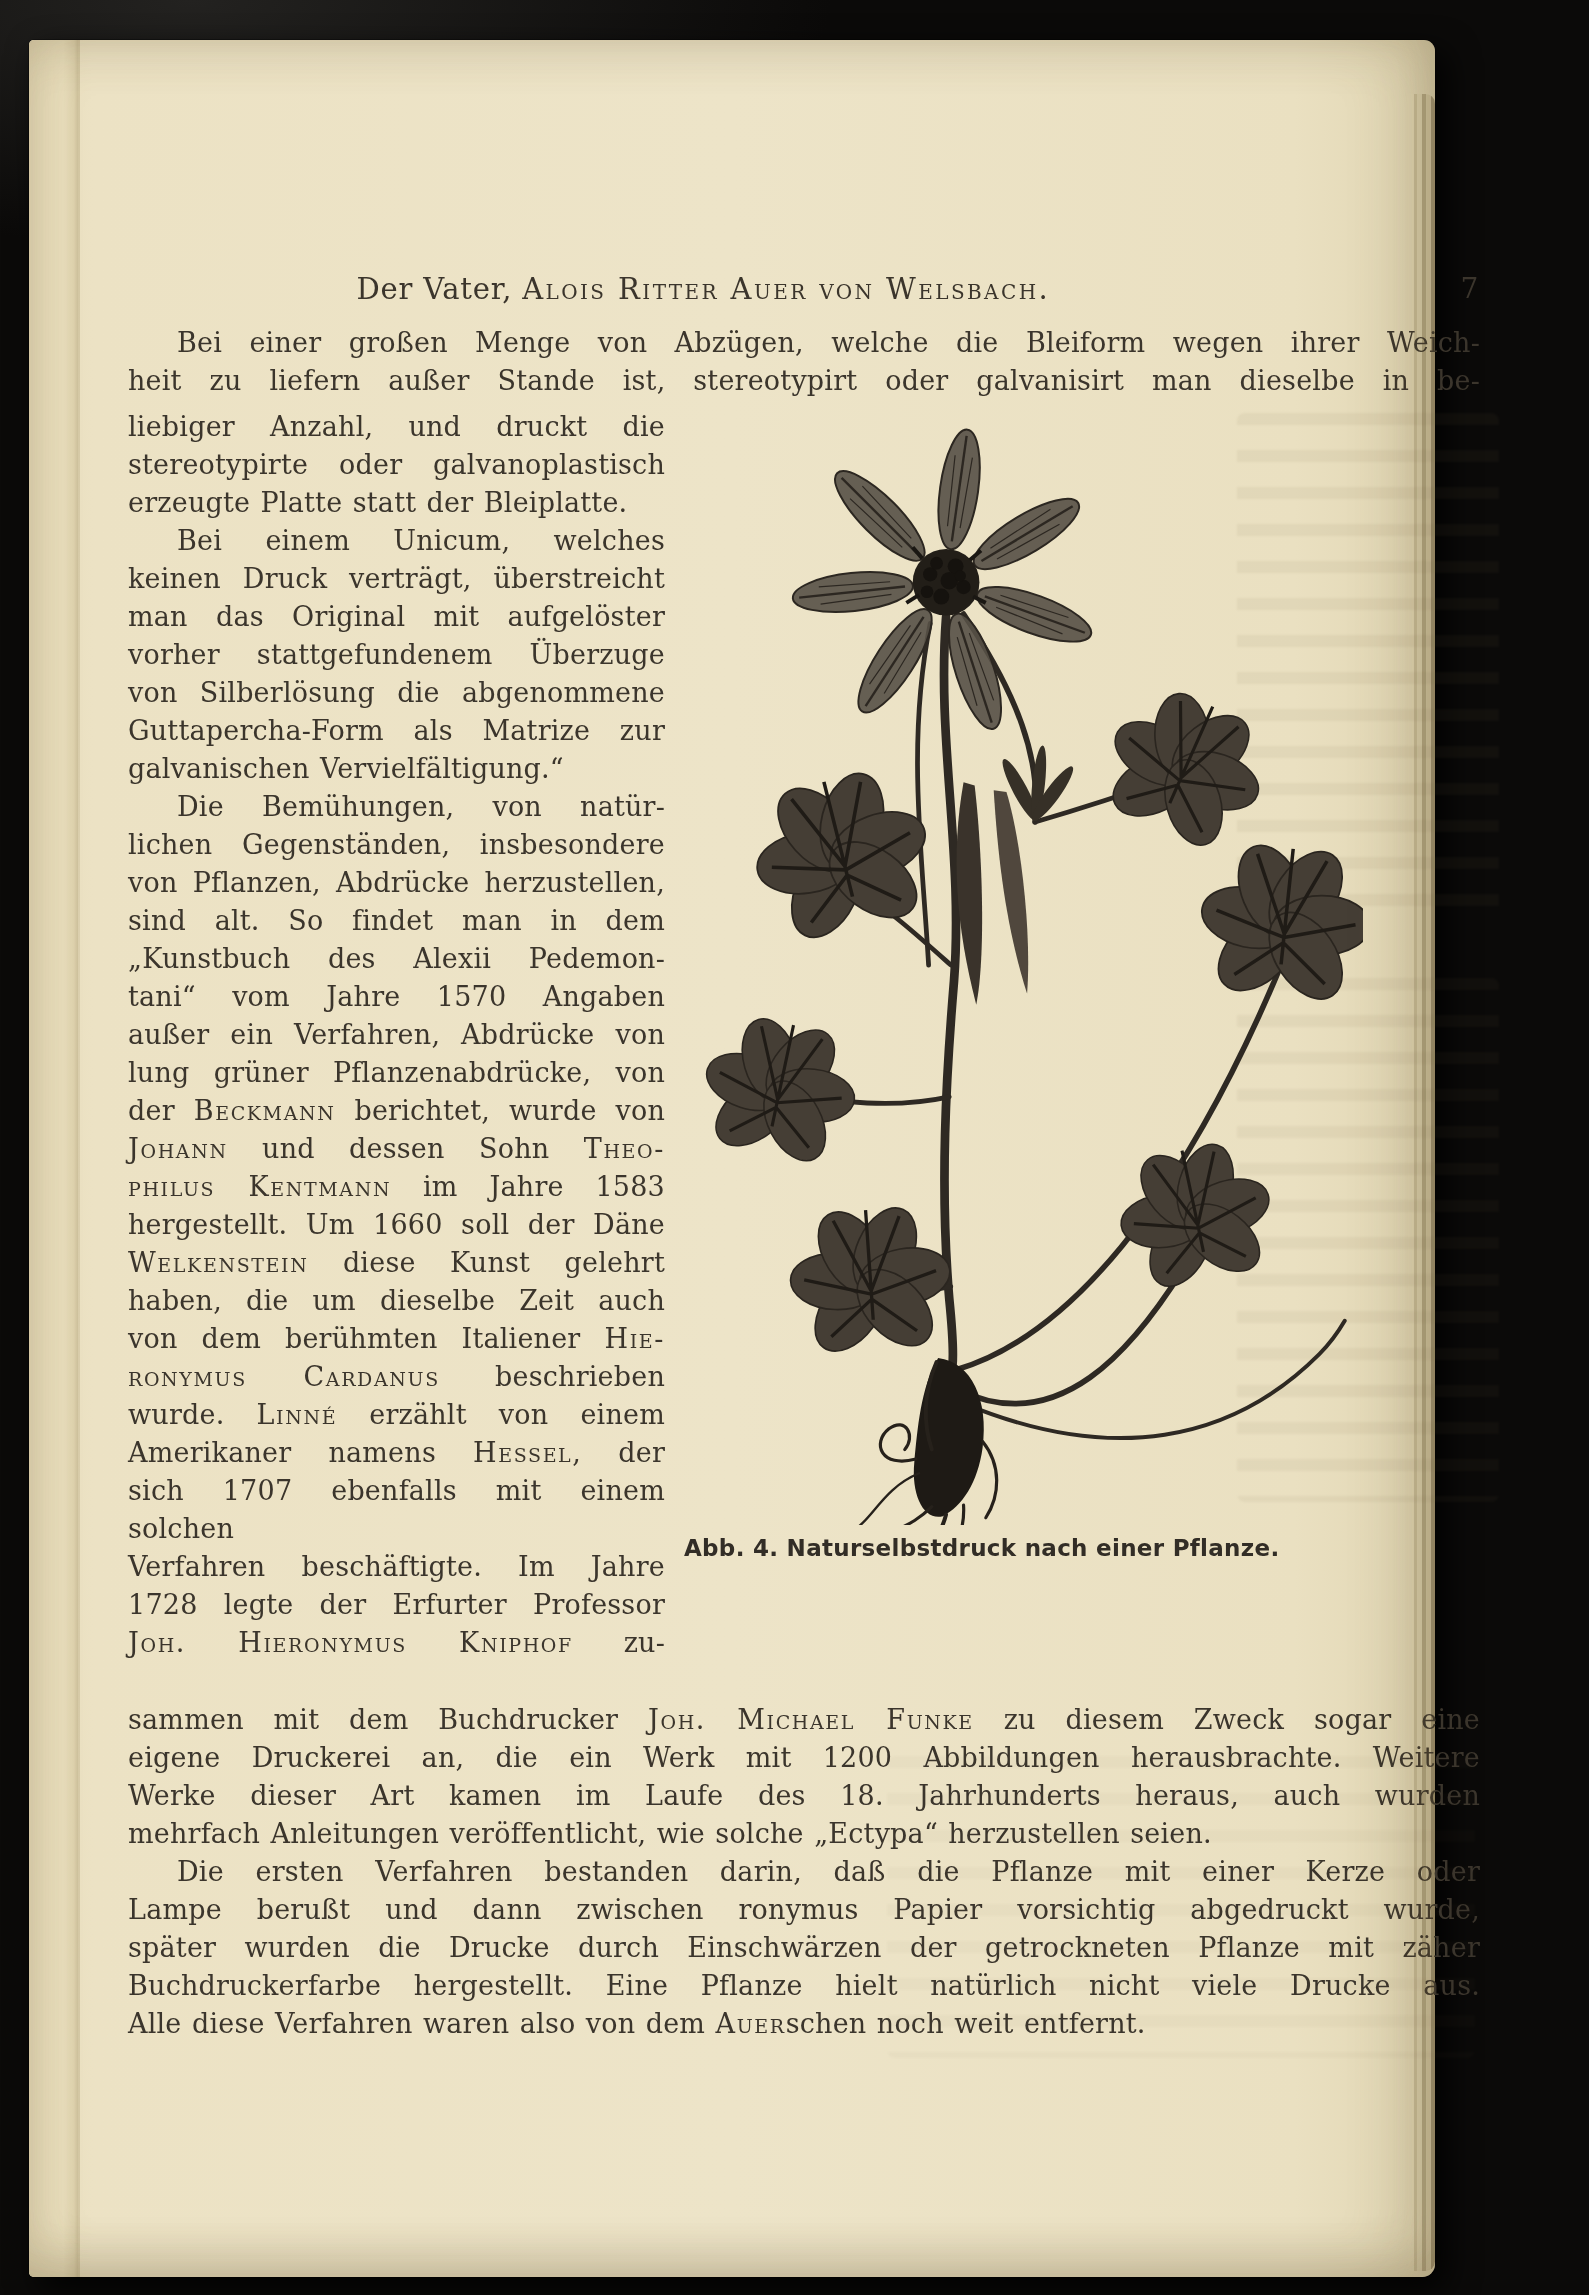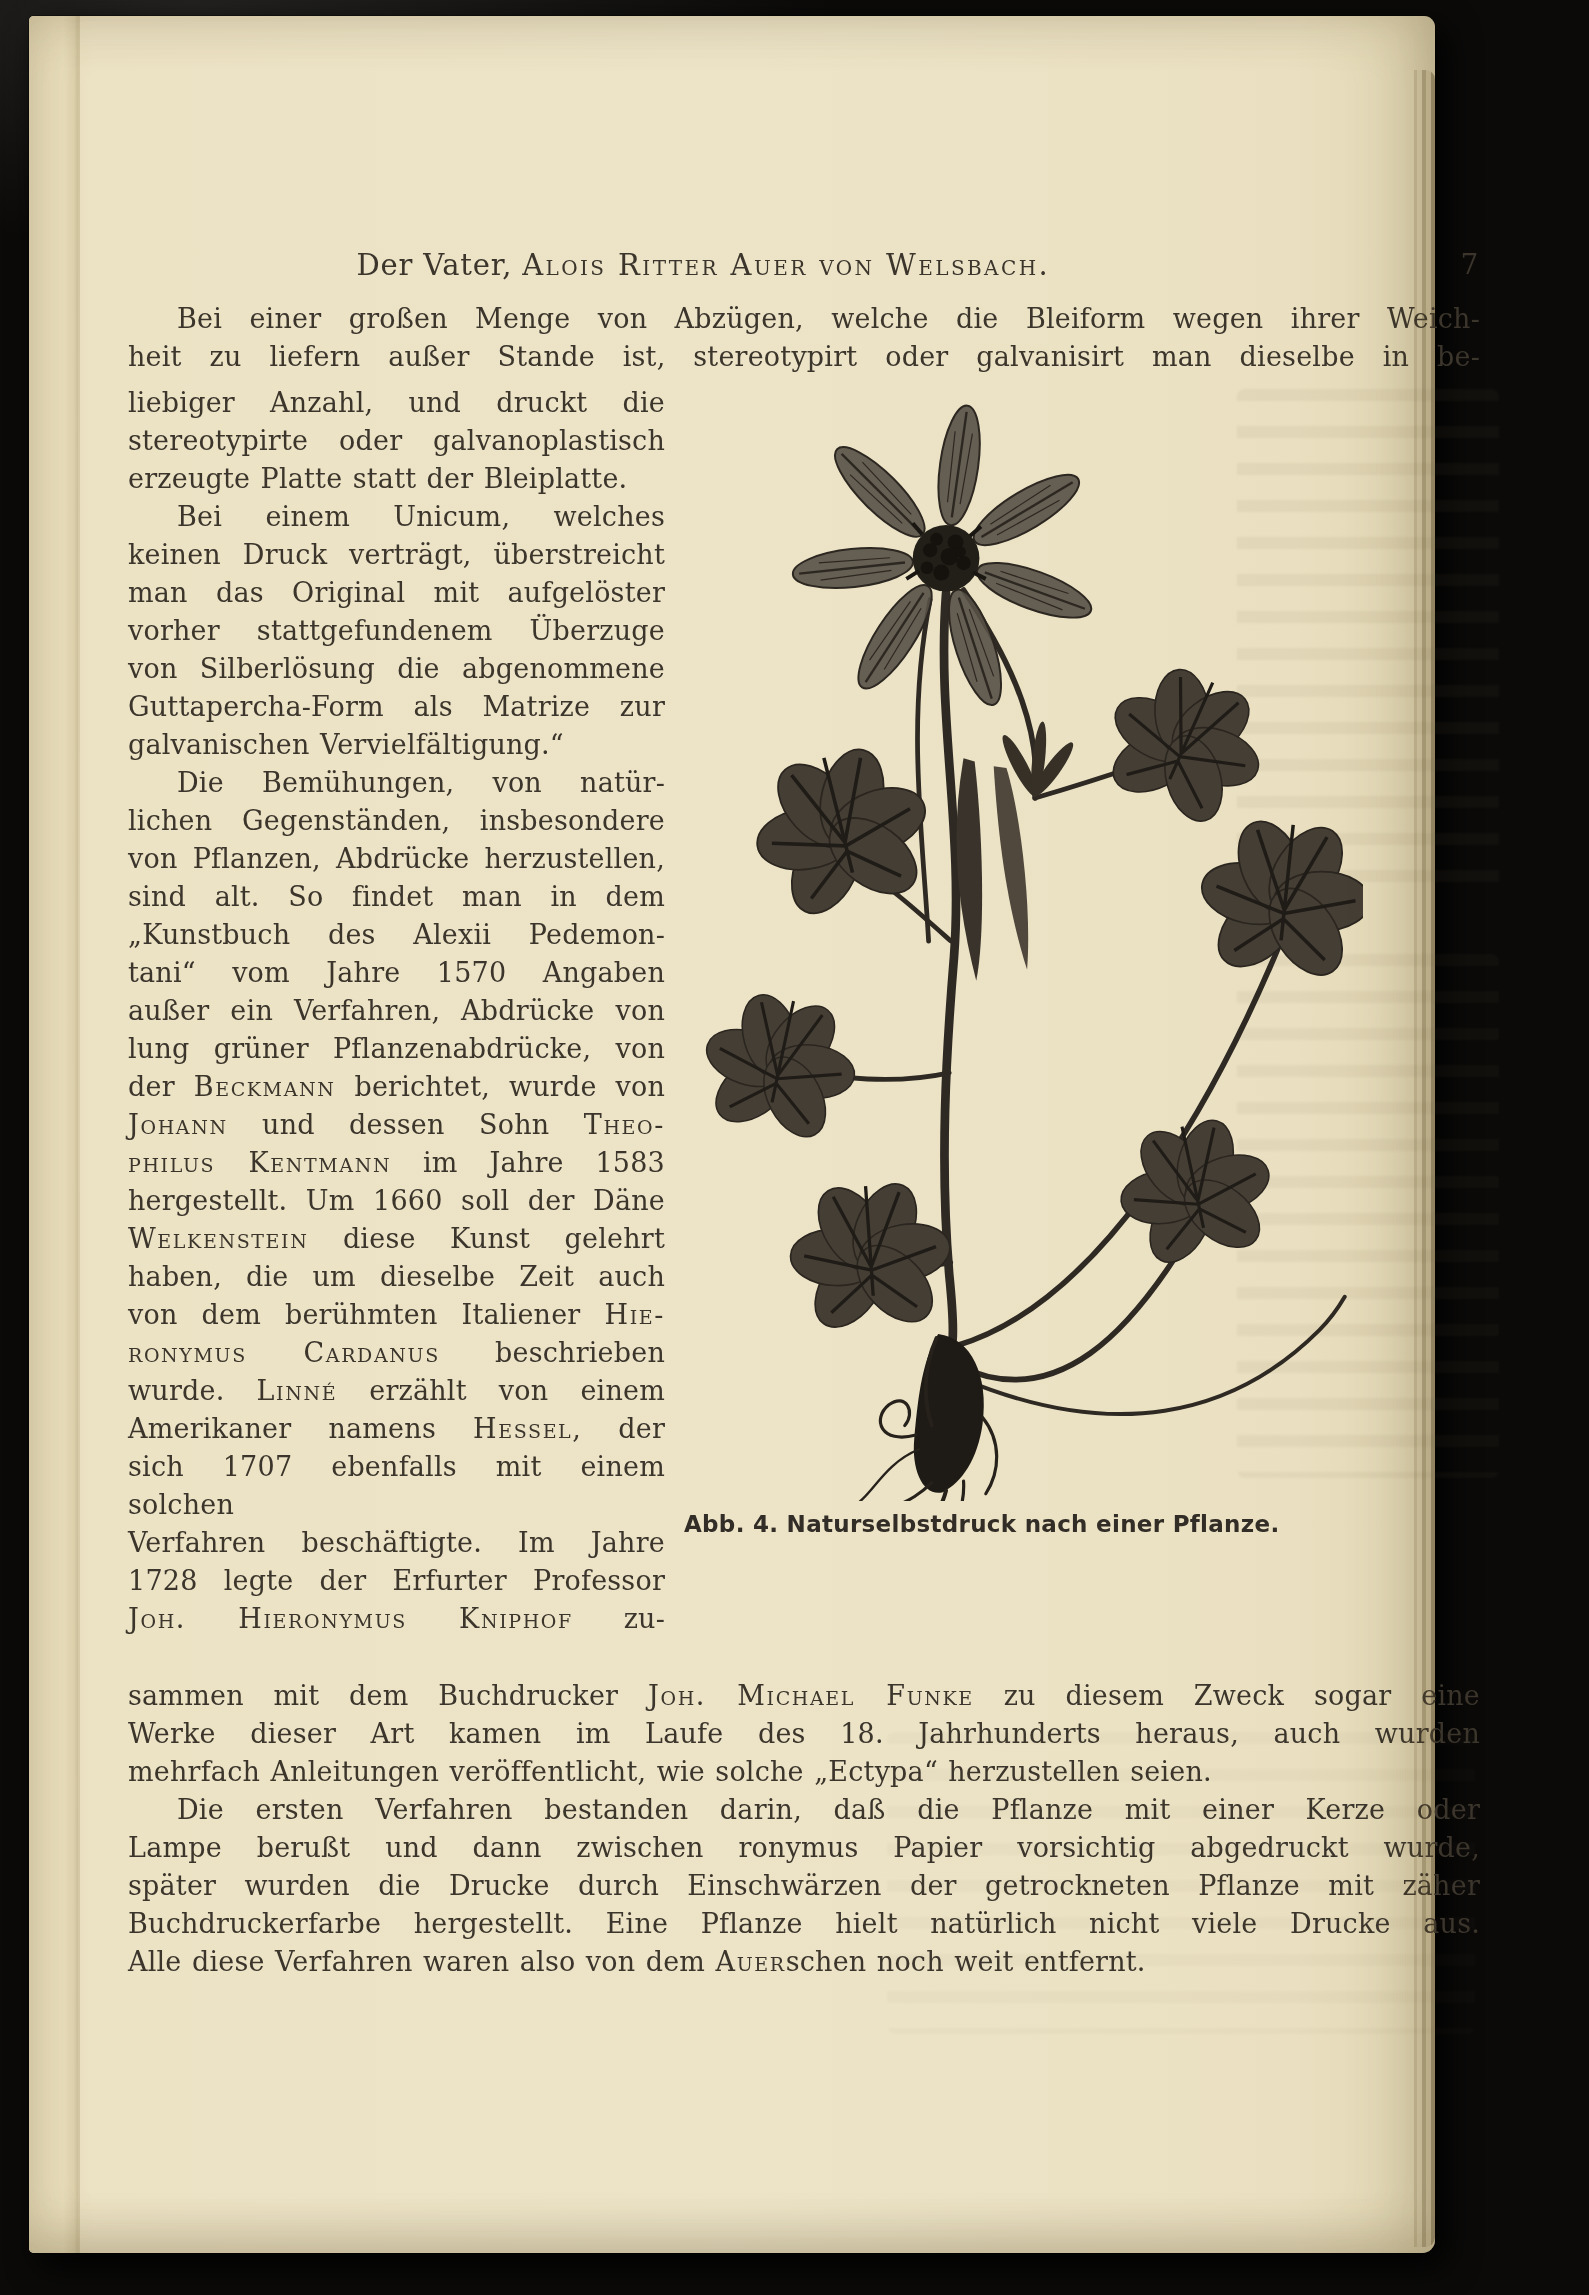--- a/index.html
+++ b/index.html
@@ -2,21 +2,21 @@
 <html style="font-size:12.7px"><head>
 <meta charset="utf-8">
 <style>
   html,body{margin:0;padding:0;background:#000;}
   .scan{
     position:relative;width:1589px;height:2295px;overflow:hidden;
     background:radial-gradient(1033px 397px at 12% 0%, #232220, #0b0a09 62%);
     font-family:"DejaVu Serif","Liberation Serif",serif;
   }
   .paper{
-    position:absolute;left:29px;top:16px;width:1406px;height:2237px;
+    position:absolute;left:29px;top:40px;width:1406px;height:2237px;
     background:linear-gradient(90deg,#e8ddbb 0px,#ece2c4 64px,#ede4c8 50%,#eae0c1 90%,#e0d5b2 100%);
     border-radius:4.8px 11px 12.7px 4.8px;
     box-shadow:0 0 0 0.8px rgba(0,0,0,.4),11px 12.7px 32px rgba(0,0,0,.9);
     color:#3b352c;
   }
   .paper::after{
     content:"";position:absolute;inset:0;border-radius:inherit;pointer-events:none;
     box-shadow:inset 0 0 56px rgba(120,100,60,.20), inset -37px 0 56px rgba(90,75,45,.14), inset 0 -24px 40px rgba(90,75,45,.12);
   }
   .gutter{position:absolute;left:0;top:0;bottom:0;width:49px;
@@ -192,20 +192,21 @@
           <path d="M292,1322 C248,1334 236,1302 258,1284 C280,1268 292,1294 278,1310" stroke-width="4"></path>
           <path d="M376,1300 C400,1330 398,1368 380,1396" stroke-width="4"></path>
         </g>
       </g>
     </svg>
 
     <div class="cap-bold">Abb. 4. Naturselbstdruck nach einer Pflanze.</div>
 
     <div class="bodytext para-bottom">
         <div class="line"><span>sammen mit dem Buchdrucker </span><span class="sc">Joh. Michael Funke</span><span> zu diesem Zweck sogar eine</span></div>
+        <div class="line"><span>eigene Druckerei an, die ein Werk mit 1200 Abbildungen herausbrachte.  Weitere</span></div>
         <div class="line"><span>Werke dieser Art kamen im Laufe des 18. Jahrhunderts heraus, auch wurden</span></div>
         <div class="line end"><span>mehrfach Anleitungen veröffentlicht, wie solche „Ectypa“ herzustellen seien.</span></div>
         <div class="line" style="text-indent: 49px;"><span>Die ersten Verfahren bestanden darin, daß die Pflanze mit einer Kerze oder</span></div>
         <div class="line"><span>Lampe berußt und dann zwischen ronymus Papier vorsichtig abgedruckt wurde,</span></div>
         <div class="line"><span>später wurden die Drucke durch Einschwärzen der getrockneten Pflanze mit zäher</span></div>
         <div class="line"><span>Buchdruckerfarbe hergestellt.  Eine Pflanze hielt natürlich nicht viele Drucke aus.</span></div>
         <div class="line end"><span>Alle diese Verfahren waren also von dem </span><span class="sc">Auer</span><span>schen noch weit entfernt.</span></div>
       </div>
   </div>
 </div>

